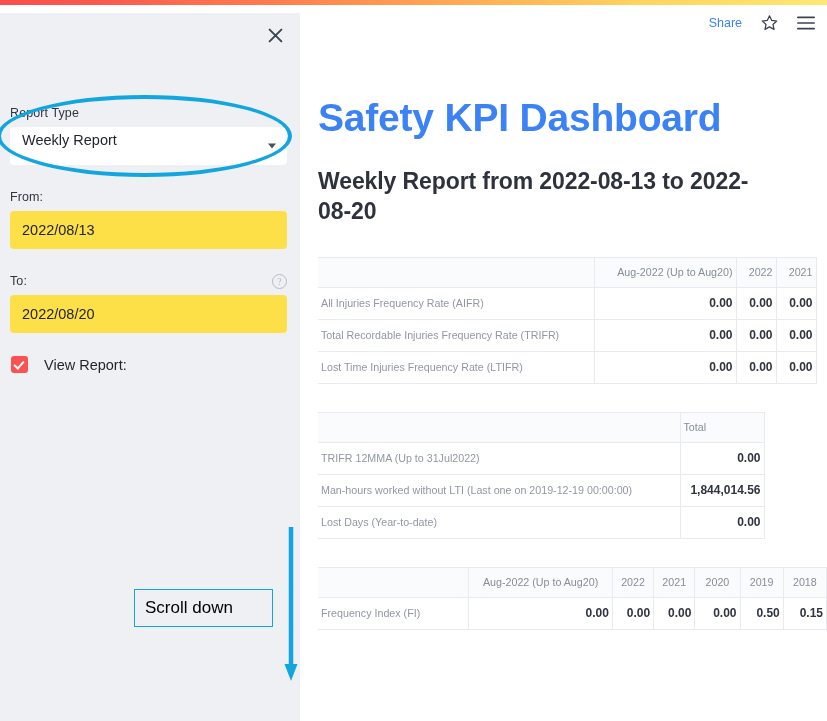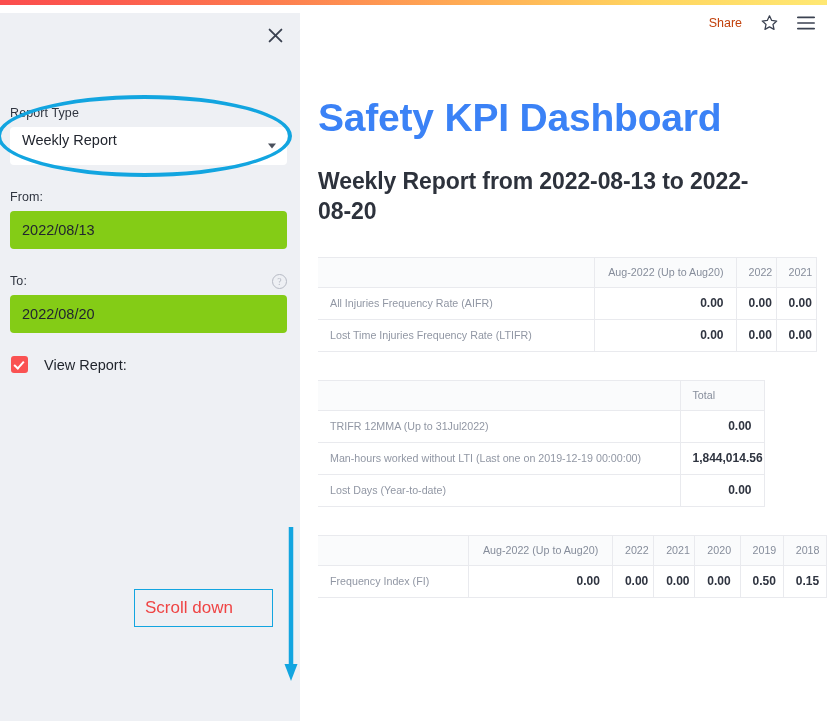--- a/index.html
+++ b/index.html
@@ -90,21 +90,21 @@
     top: 50%;
     transform: translateY(-50%);
     width: 0; height: 0;
     border-left: 4.5px solid transparent;
     border-right: 4.5px solid transparent;
     border-top: 5.5px solid #4a505c;
   }
 
   .text-input {
     height: 38px;
-    background: #84cc16;
+    background: #fde047;
     border: none;
     border-radius: 4px;
     display: flex;
     align-items: center;
     padding: 0 12px;
     box-sizing: border-box;
     font-size: 14.5px;
     color: #22262f;
     font-family: "Liberation Sans", sans-serif;
     cursor: text;
@@ -184,21 +184,21 @@
     border: 1.6px solid #12a5e0;
     box-sizing: border-box;
     display: flex;
     align-items: center;
     padding-left: 10px;
     z-index: 30;
     background: transparent;
   }
   .annot-box-text {
     font-size: 17px;
-    color: #ef4444;
+    color: #000000;
   }
 
   .annot-arrow {
     position: absolute;
     left: 282px;
     top: 525px;
     width: 18px;
     height: 158px;
     z-index: 30;
     pointer-events: none;
@@ -218,21 +218,21 @@
   .main-toolbar {
     position: absolute;
     top: 9px;
     right: 12px;
     display: flex;
     align-items: center;
     gap: 19px;
   }
   .share-link {
     font-size: 12.5px;
-    color: #c2410c;
+    color: #3b82f6;
     cursor: pointer;
     margin-left: 8px;
   }
   .tb-icon {
     cursor: pointer;
     color: #3b4251;
     display: flex;
     align-items: center;
     justify-content: center;
   }
@@ -271,21 +271,21 @@
   }
 
   table.kpi {
     border-collapse: collapse;
     margin: 0 0 28px 0;
     font-size: 10.7px;
     table-layout: fixed;
   }
   table.kpi th, table.kpi td {
     border: 1px solid #e9eaee;
-    padding: 6px 12px;
+    padding: 6px 3px;
     box-sizing: border-box;
     white-space: nowrap;
     overflow: hidden;
   }
   table.kpi thead th {
     background: #fafbfc;
     color: #868d9b;
     font-weight: normal;
     text-align: right;
     height: 30px;
@@ -432,20 +432,26 @@
           </tr>
         </thead>
         <tbody>
           <tr>
             <td class="rowlabel">All Injuries Frequency Rate (AIFR)</td>
             <td class="num">0.00</td>
             <td class="num">0.00</td>
             <td class="num">0.00</td>
           </tr>
           <tr>
+            <td class="rowlabel">Total Recordable Injuries Frequency Rate (TRIFR)</td>
+            <td class="num">0.00</td>
+            <td class="num">0.00</td>
+            <td class="num">0.00</td>
+          </tr>
+          <tr>
             <td class="rowlabel">Lost Time Injuries Frequency Rate (LTIFR)</td>
             <td class="num">0.00</td>
             <td class="num">0.00</td>
             <td class="num">0.00</td>
           </tr>
         </tbody>
       </table>
 
       <table class="kpi" id="table-values">
         <colgroup>

